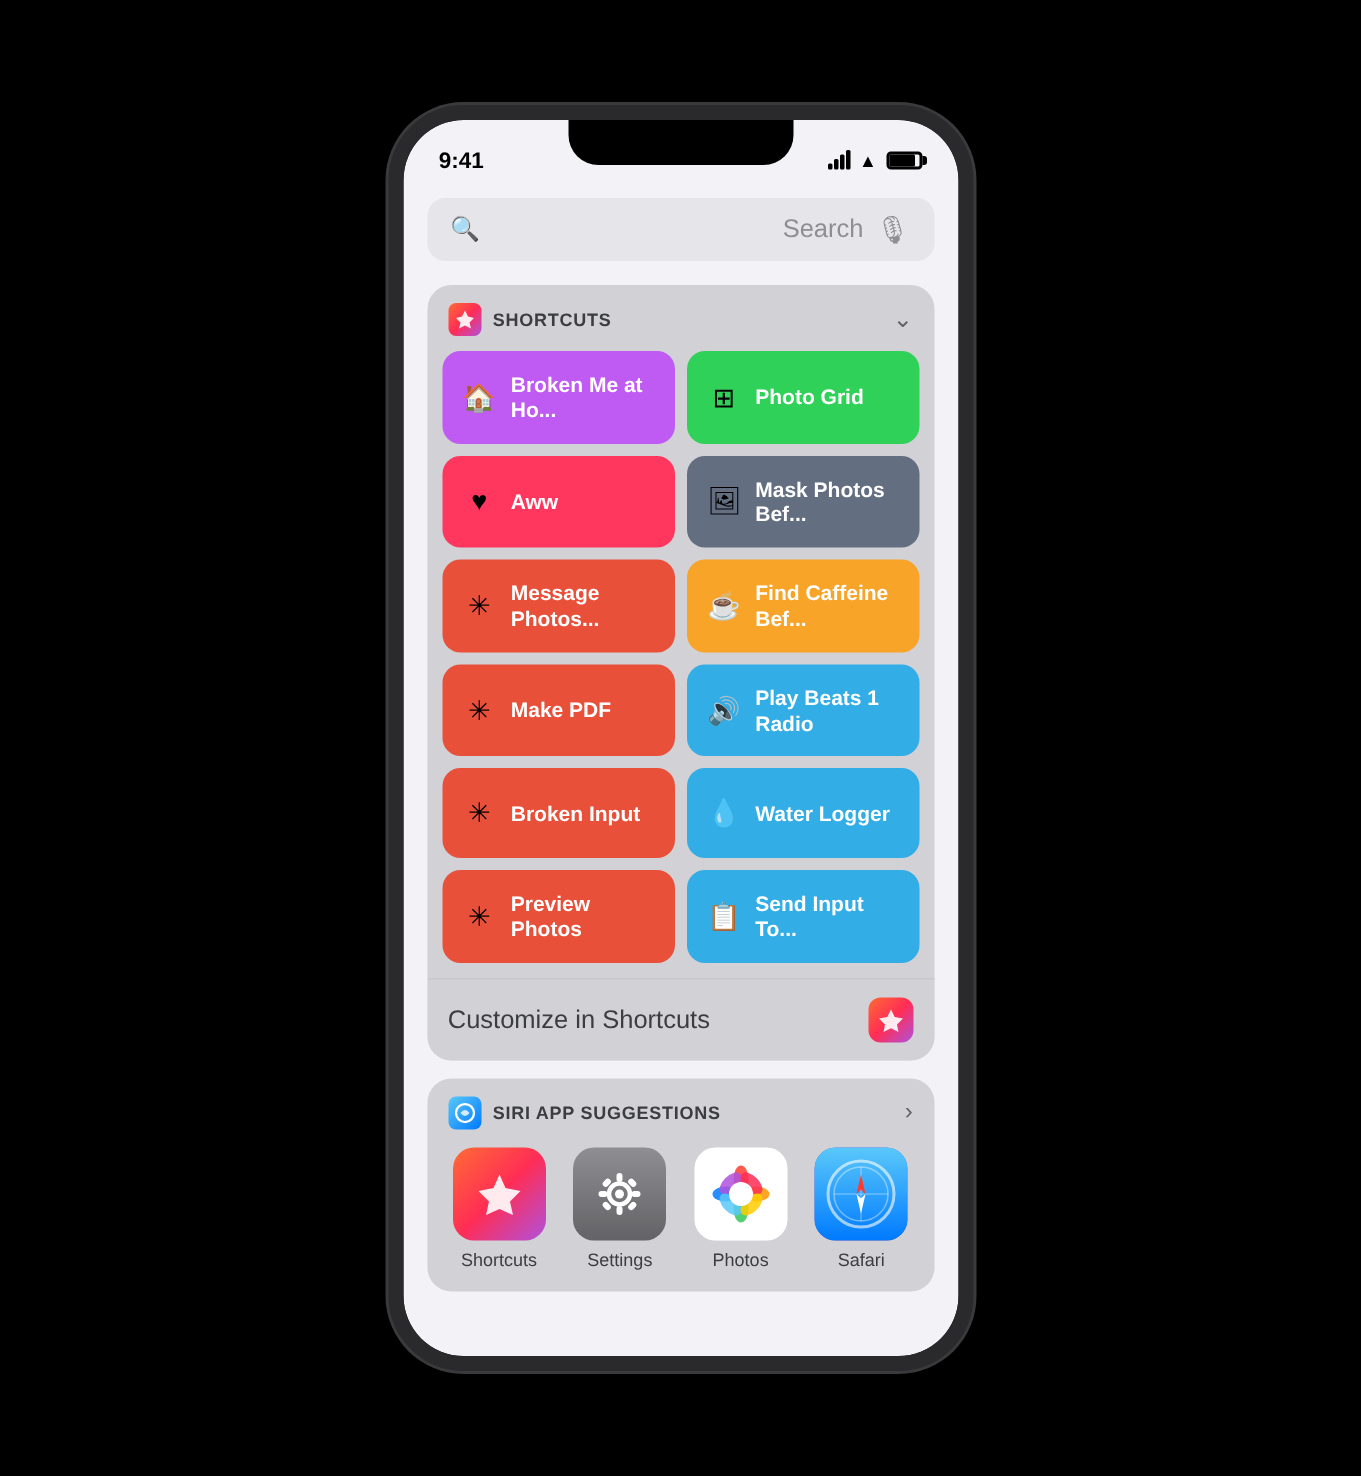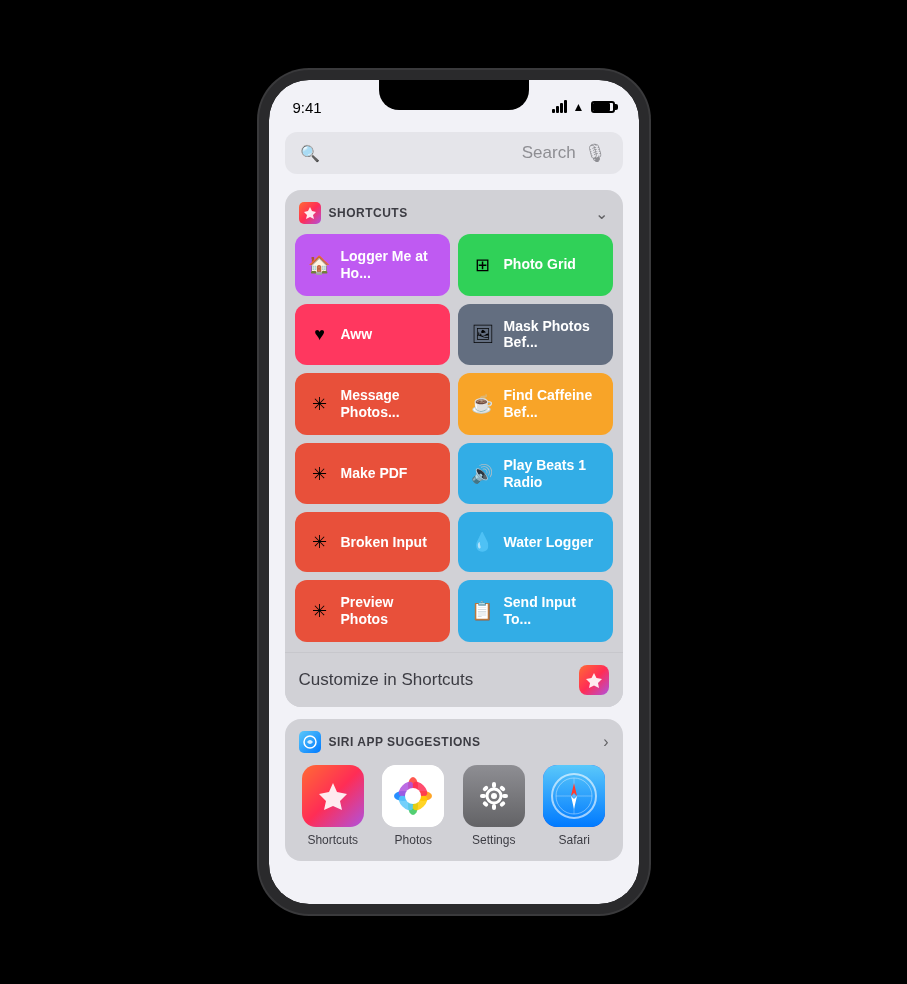--- a/index.html
+++ b/index.html
@@ -44,21 +44,21 @@
       height: 44px;
       display: flex;
       align-items: center;
       justify-content: space-between;
       padding: 10px 24px 0;
       z-index: 5;
     }
 
     .status-time {
       font-size: 15px;
-      font-weight: 400;
+      font-weight: 700;
       color: #000;
       text-align: center;
     }
 
     .status-icons {
       display: flex;
       align-items: center;
       gap: 6px;
     }
 
@@ -424,21 +424,21 @@
             </div>
             <span class="shortcuts-title">SHORTCUTS</span>
           </div>
           <span class="chevron-down">⌄</span>
         </div>
 
         <div class="shortcuts-grid">
 
           <div class="shortcut-btn btn-purple">
             <span class="shortcut-btn-icon">🏠</span>
-            <span class="shortcut-btn-label">Logger Me at Ho...</span>
+            <span class="shortcut-btn-label">Broken Me at Ho...</span>
           </div>
           <div class="shortcut-btn btn-green">
             <span class="shortcut-btn-icon">⊞</span>
             <span class="shortcut-btn-label">Photo Grid</span>
           </div>
 
           <div class="shortcut-btn btn-pink">
             <span class="shortcut-btn-icon">♥</span>
             <span class="shortcut-btn-label">Aww</span>
           </div>
@@ -510,39 +510,20 @@
 
         <div class="siri-apps">
 
           <div class="app-item">
             <div class="app-icon icon-shortcuts">
               <svg width="36" height="36" viewBox="0 0 36 36" fill="none">
                 <path d="M18 5L22 14L32 16L25 23L27 32L18 28L9 32L11 23L4 16L14 14Z" fill="white" opacity="0.9"></path>
               </svg>
             </div>
             <span class="app-label">Shortcuts</span>
-          </div>
-
-          <div class="app-item">
-            <div class="app-icon icon-photos">
-              <svg width="62" height="62" viewBox="0 0 62 62" fill="none">
-                <rect width="62" height="62" rx="14" fill="white"></rect>
-
-                <ellipse cx="31" cy="21" rx="5" ry="9" fill="#FF3B30" opacity="0.85"></ellipse>
-                <ellipse cx="31" cy="41" rx="5" ry="9" fill="#34C759" opacity="0.85"></ellipse>
-                <ellipse cx="21" cy="31" rx="9" ry="5" fill="#007AFF" opacity="0.85"></ellipse>
-                <ellipse cx="41" cy="31" rx="9" ry="5" fill="#FF9500" opacity="0.85"></ellipse>
-                <ellipse cx="24" cy="24" rx="5" ry="9" fill="#AF52DE" opacity="0.85" transform="rotate(45 24 24)"></ellipse>
-                <ellipse cx="38" cy="24" rx="5" ry="9" fill="#FF2D55" opacity="0.85" transform="rotate(-45 38 24)"></ellipse>
-                <ellipse cx="24" cy="38" rx="5" ry="9" fill="#5AC8FA" opacity="0.85" transform="rotate(-45 24 38)"></ellipse>
-                <ellipse cx="38" cy="38" rx="5" ry="9" fill="#FFCC00" opacity="0.85" transform="rotate(45 38 38)"></ellipse>
-                <circle cx="31" cy="31" r="8" fill="white"></circle>
-              </svg>
-            </div>
-            <span class="app-label">Photos</span>
           </div>
 
           <div class="app-item">
             <div class="app-icon icon-settings">
               <svg width="36" height="36" viewBox="0 0 36 36" fill="none">
                 <circle cx="18" cy="18" r="7" fill="none" stroke="white" stroke-width="3"></circle>
                 <circle cx="18" cy="18" r="3" fill="white"></circle>
                 <rect x="16" y="4" width="4" height="6" rx="2" fill="white"></rect>
                 <rect x="16" y="26" width="4" height="6" rx="2" fill="white"></rect>
                 <rect x="4" y="16" width="6" height="4" rx="2" fill="white"></rect>
@@ -550,20 +531,39 @@
                 <rect x="7.5" y="7.5" width="4" height="6" rx="2" fill="white" transform="rotate(45 9.5 10.5)"></rect>
                 <rect x="24.5" y="7.5" width="4" height="6" rx="2" fill="white" transform="rotate(-45 26.5 10.5)"></rect>
                 <rect x="7.5" y="23" width="4" height="6" rx="2" fill="white" transform="rotate(-45 9.5 26)"></rect>
                 <rect x="24.5" y="23" width="4" height="6" rx="2" fill="white" transform="rotate(45 26.5 26)"></rect>
               </svg>
             </div>
             <span class="app-label">Settings</span>
           </div>
 
           <div class="app-item">
+            <div class="app-icon icon-photos">
+              <svg width="62" height="62" viewBox="0 0 62 62" fill="none">
+                <rect width="62" height="62" rx="14" fill="white"></rect>
+
+                <ellipse cx="31" cy="21" rx="5" ry="9" fill="#FF3B30" opacity="0.85"></ellipse>
+                <ellipse cx="31" cy="41" rx="5" ry="9" fill="#34C759" opacity="0.85"></ellipse>
+                <ellipse cx="21" cy="31" rx="9" ry="5" fill="#007AFF" opacity="0.85"></ellipse>
+                <ellipse cx="41" cy="31" rx="9" ry="5" fill="#FF9500" opacity="0.85"></ellipse>
+                <ellipse cx="24" cy="24" rx="5" ry="9" fill="#AF52DE" opacity="0.85" transform="rotate(45 24 24)"></ellipse>
+                <ellipse cx="38" cy="24" rx="5" ry="9" fill="#FF2D55" opacity="0.85" transform="rotate(-45 38 24)"></ellipse>
+                <ellipse cx="24" cy="38" rx="5" ry="9" fill="#5AC8FA" opacity="0.85" transform="rotate(-45 24 38)"></ellipse>
+                <ellipse cx="38" cy="38" rx="5" ry="9" fill="#FFCC00" opacity="0.85" transform="rotate(45 38 38)"></ellipse>
+                <circle cx="31" cy="31" r="8" fill="white"></circle>
+              </svg>
+            </div>
+            <span class="app-label">Photos</span>
+          </div>
+
+          <div class="app-item">
             <div class="app-icon icon-safari">
               <svg width="62" height="62" viewBox="0 0 62 62" fill="none">
                 <defs>
                   <linearGradient id="safariGrad" x1="0" y1="0" x2="0" y2="1">
                     <stop offset="0%" stop-color="#5AC8FA"></stop>
                     <stop offset="100%" stop-color="#007AFF"></stop>
                   </linearGradient>
                 </defs>
                 <rect width="62" height="62" rx="14" fill="url(#safariGrad)"></rect>
                 <circle cx="31" cy="31" r="22" fill="none" stroke="white" stroke-width="2" opacity="0.6"></circle>

